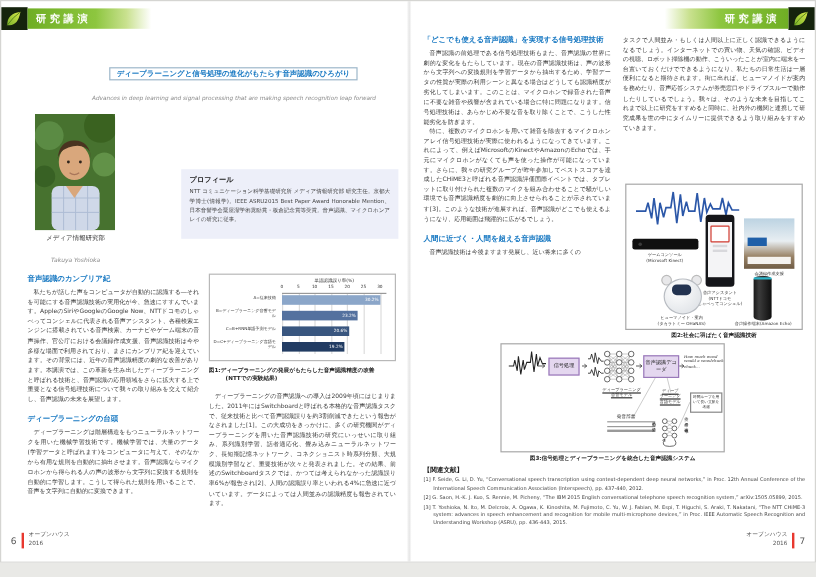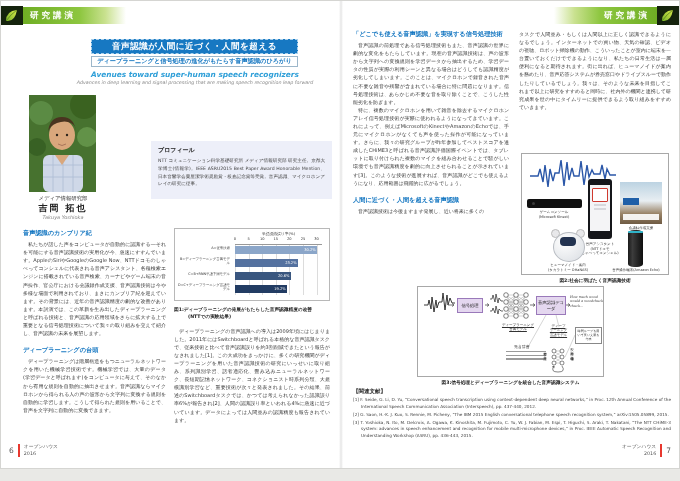--- a/index.html
+++ b/index.html
@@ -120,44 +120,41 @@
   <div class="leafbox r">
     <svg width="22" height="19" viewBox="0 0 22 19">
       <path d="M5 15 Q5 5 16 4 Q14 15 7 15 Z" fill="url(#lg1)"></path>
       <path d="M5 15 Q10 8 16 4" stroke="#4c7a18" stroke-width="0.7" fill="none"></path>
     </svg>
   </div>
   <div class="banner r">
       <span>研究講演</span>
     </div>
 
-  <div class="title-bar">音声認識が人間に近づく・人間を超える</div>
   <div class="subtitle-bar">ディープラーニングと信号処理の進化がもたらす音声認識のひろがり</div>
-  <div class="title-en">Avenues toward super-human speech recognizers</div>
   <div class="subtitle-en">Advances in deep learning and signal processing that are making speech recognition leap forward</div>
 
   <div class="portrait">
     <svg width="67" height="97" viewBox="0 0 67 97">
       <rect width="67" height="97" fill="#47722f"></rect>
       <circle cx="12" cy="18" r="12" fill="#60914a" opacity=".8"></circle>
       <circle cx="55" cy="10" r="14" fill="#38601f" opacity=".9"></circle>
       <circle cx="58" cy="42" r="10" fill="#6da052" opacity=".7"></circle>
       <circle cx="8" cy="52" r="9" fill="#355c22" opacity=".8"></circle>
       <rect x="14" y="60" width="40" height="37" rx="6" fill="#cfd8e8"></rect>
       <path d="M14 70 h40 M24 60 v37 M34 60 v37 M44 60 v37 M14 82 h40" stroke="#9fb0cc" stroke-width="0.8" opacity=".7"></path>
       <path d="M26 60 L33 70 L40 60 Z" fill="#d9a77c"></path>
       <ellipse cx="33" cy="40" rx="13" ry="15" fill="#d9a77c"></ellipse>
       <path d="M19 38 Q20 22 33 22 Q46 22 47 38 Q47 30 42 28 Q36 25 28 28 Q20 31 19 38 Z" fill="#4a3420"></path>
       <circle cx="28" cy="40" r="1.2" fill="#2e241c"></circle>
         <circle cx="38" cy="40" r="1.2" fill="#2e241c"></circle>
       <path d="M29 49 Q33 52 37 49" stroke="#a8755a" stroke-width="1" fill="none"></path>
     </svg>
   </div>
   <div class="aff">メディア情報研究部</div>
-  <div class="pname">吉岡 拓也</div>
   <div class="pname-en">Takuya Yoshioka</div>
 
   <div class="profile-box">
     <div class="profile-h">プロフィール</div>
     <div class="profile-b">NTT コミュニケーション科学基礎研究所 メディア情報研究部 研究主任。京都大学博士(情報学)。IEEE ASRU2015 Best Paper Award Honorable Mention、日本音響学会粟屋潔学術奨励賞・板倉記念賞等受賞。音声認識、マイクロホンアレイの研究に従事。</div>
   </div>
 
   <div class="colL1">
     <div class="h-blue">音声認識のカンブリア紀</div>
     <p class="body-text indent">私たちが話した声をコンピュータが自動的に認識する―それを可能にする音声認識技術の実用化が今、急速にすすんでいます。AppleのSiriやGoogleのGoogle Now、NTTドコモのしゃべってコンシェルに代表される音声アシスタント、各種検索エンジンに搭載されている音声検索、カーナビやゲーム端末の音声操作、官公庁における会議録作成支援、音声認識技術は今や多様な場面で利用されており、まさにカンブリア紀を迎えています。その背景には、近年の音声認識精度の劇的な改善があります。本講演では、この革新を生み出したディープラーニングと呼ばれる技術と、音声認識の応用領域をさらに拡大する上で重要となる信号処理技術について我々の取り組みを交えて紹介し、音声認識の未来を展望します。</p>

